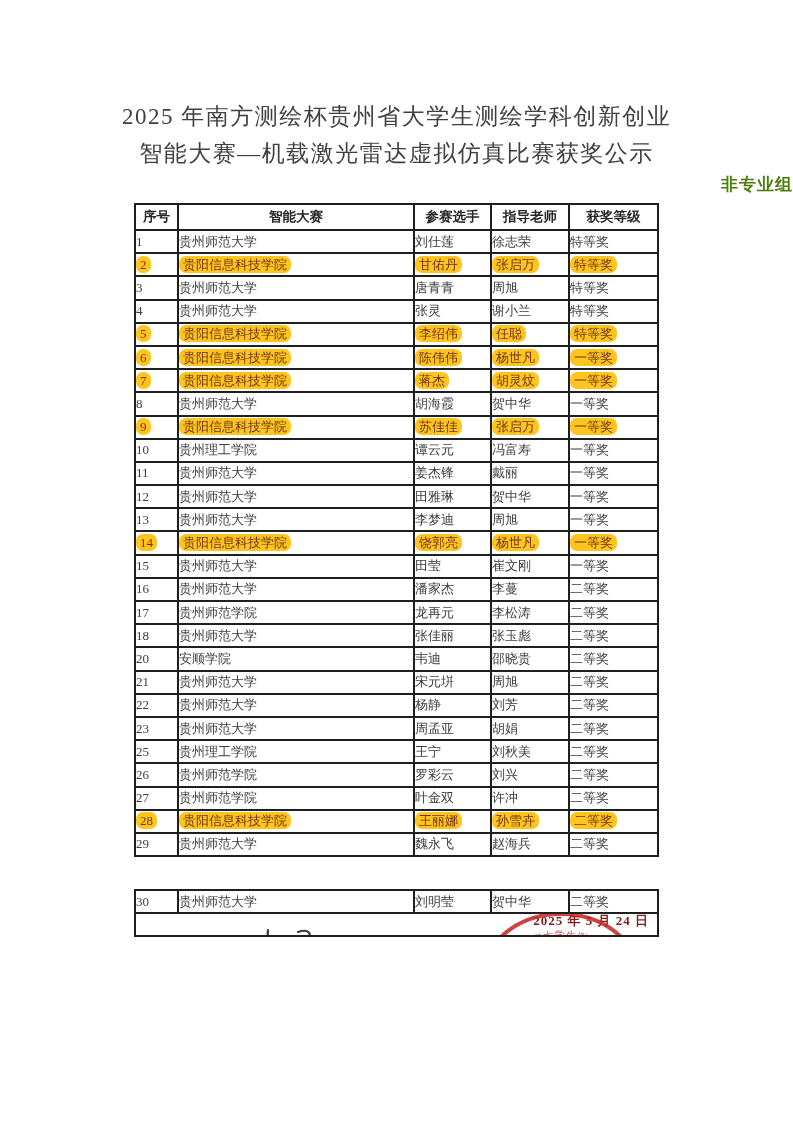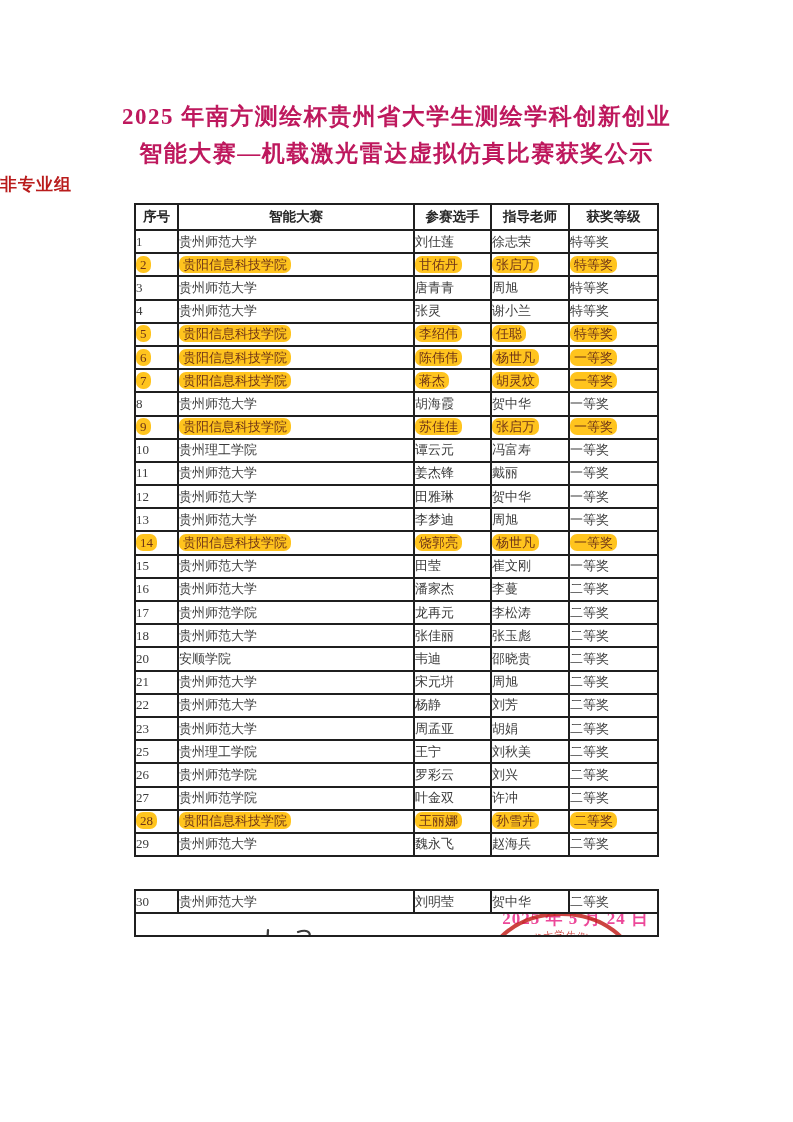--- a/index.html
+++ b/index.html
@@ -2,43 +2,43 @@
 <html><head>
 <meta charset="utf-8">
 <style>
   html,body{margin:0;padding:0;background:#ffffff;}
   body{
     width:793px;height:1122px;position:relative;overflow:hidden;
     font-family:"Liberation Serif","DejaVu Serif",serif;color:#3c3c3c;
   }
   .page{position:absolute;inset:0;background:#fff;}
   .title-block{position:absolute;top:98px;left:0;width:793px;text-align:center;}
-  .title-line{font-size:23px;font-weight:bold;color:#be185d;letter-spacing:1.5px;line-height:37px;}
-  .group-heading{position:absolute;top:173px;left:0;width:793px;text-align:left;
-    font-size:17px;font-weight:bold;color:#b91c1c;letter-spacing:1px;}
+  .title-line{font-size:23px;font-weight:normal;color:#404040;letter-spacing:1.5px;line-height:37px;}
+  .group-heading{position:absolute;top:173px;left:0;width:793px;text-align:right;
+    font-size:17px;font-weight:bold;color:#4d7c0f;letter-spacing:1px;}
 
   table.awards{position:absolute;left:134px;border-collapse:collapse;table-layout:fixed;width:523px;}
   table.awards.t1{top:203px;border-radius:14px;}
   table.awards.t2{top:853px;margin-top:36px;}
   table.awards th,table.awards td{
     border:2px solid #1f1f1f;font-size:13px;overflow:hidden;white-space:nowrap;
     padding:0;vertical-align:middle;
   }
   table.awards th{height:24px;font-size:13.5px;font-weight:bold;text-align:center;color:#262626;}
   table.awards td{height:21.2px;color:#3c3c3c;}
   td.c-no{padding-left:5px;}
   td.c-school{padding-left:22px;}
   td.c-name,td.c-teacher,td.c-award{padding-left:8px;}
   .hl{background:#ffc41e;color:#6f3417;border-radius:7px;padding:1px 4px;}
 
   td.sigcell{height:136px;position:relative;padding:0;}
   .sig-svg{position:absolute;}
   .sig1{left:118px;top:10px;}
   .stamp{position:absolute;left:340px;top:-6px;z-index:2;opacity:0.85;}
-  .doc-date{position:absolute;right:8px;bottom:5px;font-size:17px;font-weight:600;color:#ec4899;letter-spacing:1px;}
+  .doc-date{position:absolute;right:8px;bottom:5px;font-size:13px;font-weight:600;color:#7f1d1d;letter-spacing:1px;}
 </style>
 </head>
 <body>
 
 <div class="page">
 
   <div class="title-block">
     <div class="title-line">2025 年南方测绘杯贵州省大学生测绘学科创新创业</div>
     <div class="title-line">智能大赛—机载激光雷达虚拟仿真比赛获奖公示</div>
   </div>

